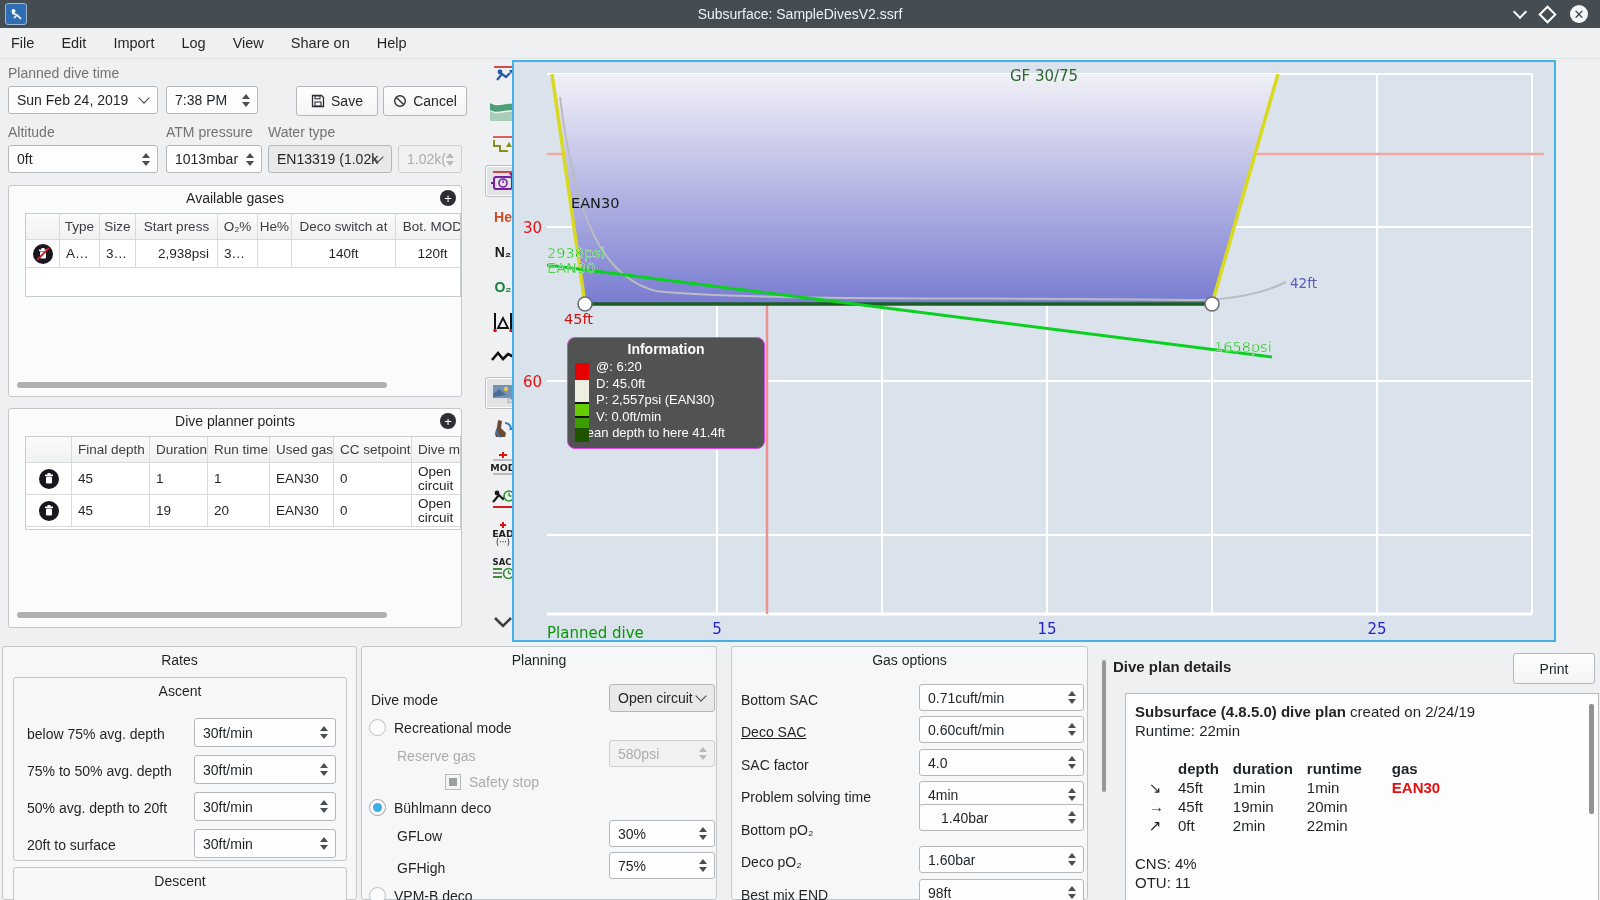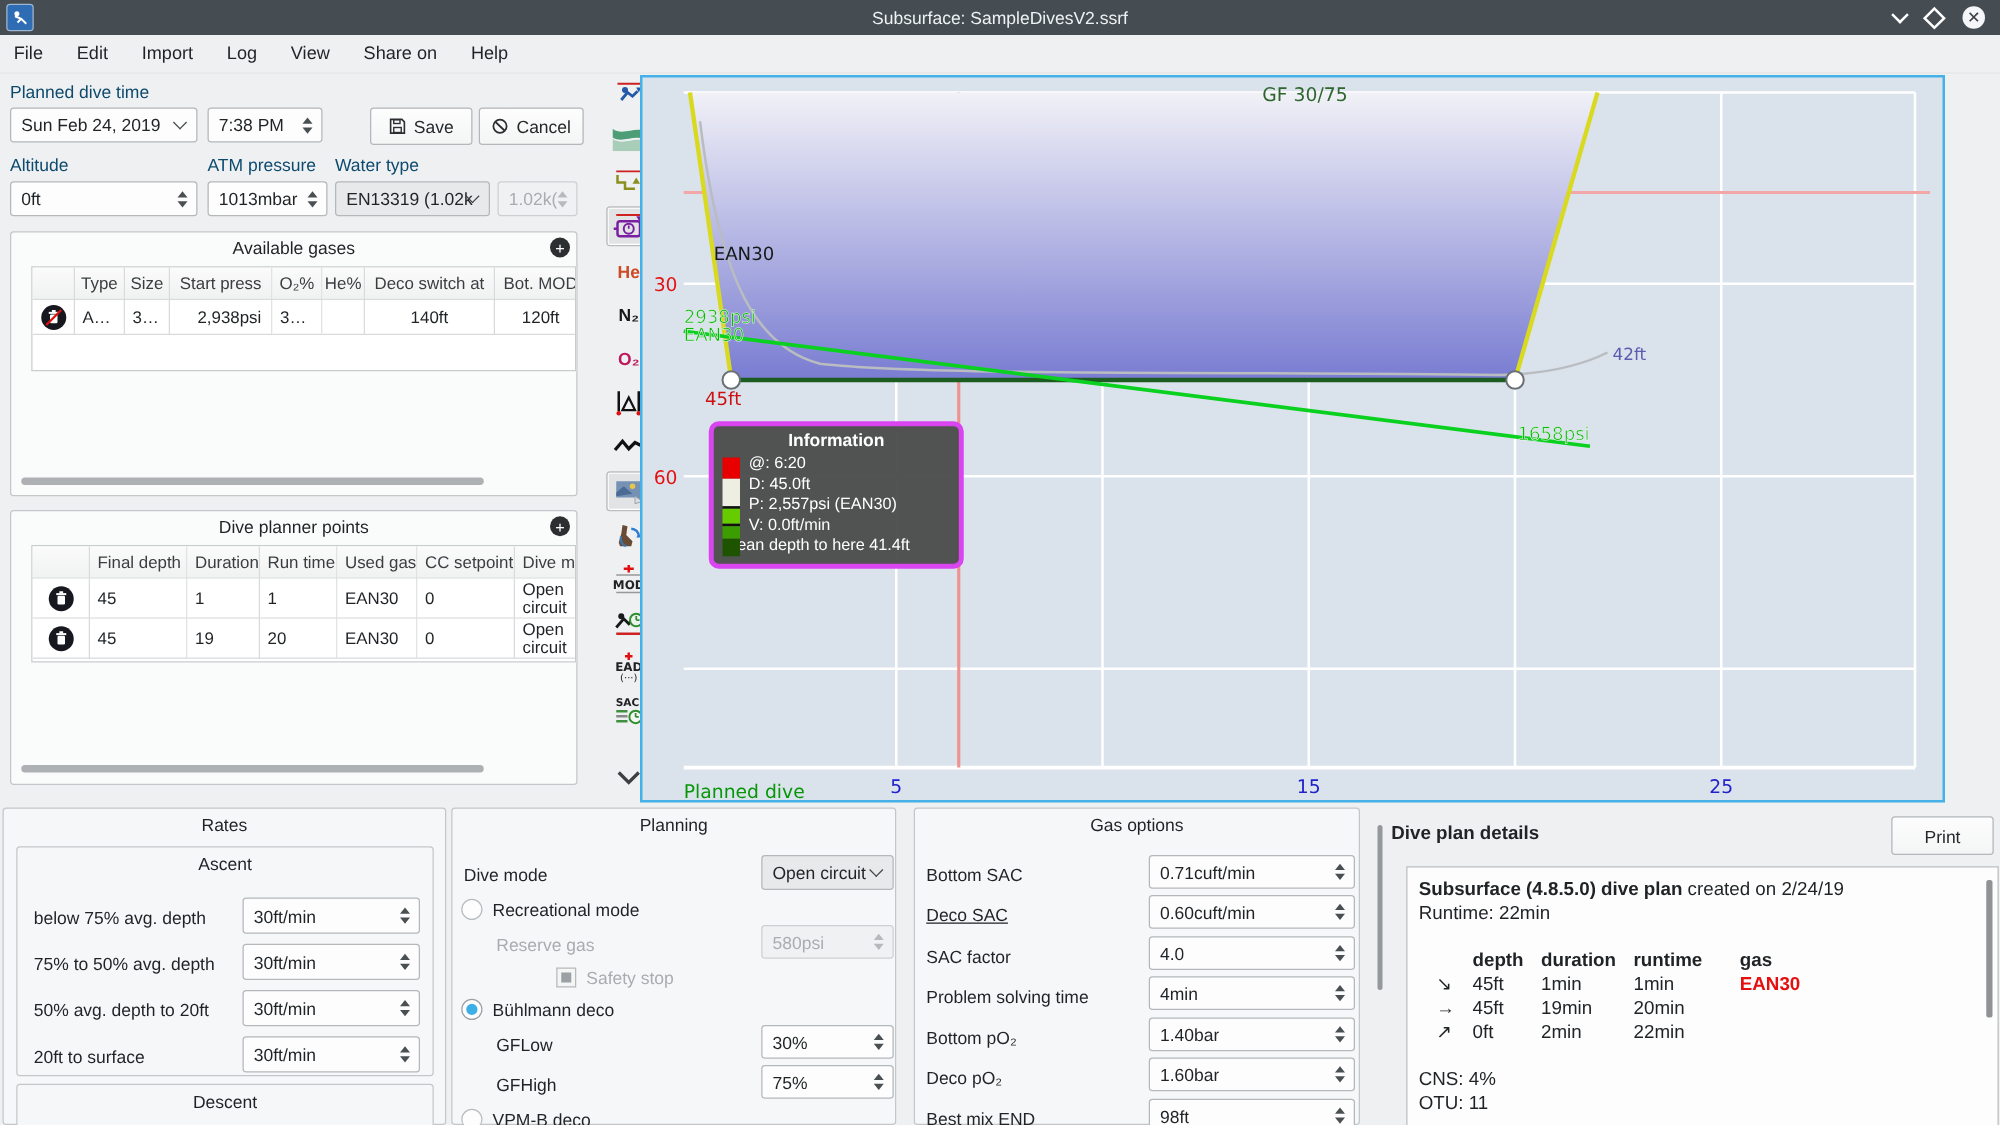--- a/index.html
+++ b/index.html
@@ -26,21 +26,21 @@
   .field{position:relative;background:#fdfdfd;border:1px solid #b4b8ba;border-radius:3px;
          display:flex;align-items:center;box-sizing:border-box;font-size:14px;}
   .field .val{padding-left:8px;white-space:nowrap;overflow:hidden;}
   .spin-arr{position:absolute;right:7px;top:0;bottom:0;display:flex;flex-direction:column;justify-content:center;gap:3px;}
   .tri-u{width:0;height:0;border-left:4px solid transparent;border-right:4px solid transparent;border-bottom:5px solid #4a4f52;}
   .tri-d{width:0;height:0;border-left:4px solid transparent;border-right:4px solid transparent;border-top:5px solid #4a4f52;}
   .combo-arr{position:absolute;right:9px;top:50%;width:7px;height:7px;margin-top:-6px;
              border-right:1.7px solid #41474b;border-bottom:1.7px solid #41474b;transform:rotate(45deg);}
   .disabled{background:#f0f1f2;color:#a9adb0;border-color:#cdd0d2;}
   .disabled .tri-u{border-bottom-color:#b6babc;} .disabled .tri-d{border-top-color:#b6babc;}
-  .lbl{font-size:14px;color:#0c4a6e;}
+  .lbl{font-size:14px;color:#737373;}
   .dim{color:#a9adb0;}
   
   .gbox{position:absolute;background:#fafbfb;border:1px solid #c3c7c9;border-radius:3px;}
   .gbox .gtitle{height:24px;display:flex;align-items:center;justify-content:center;font-size:14px;position:relative;}
   .plusbtn{position:absolute;right:5px;top:4px;width:16px;height:16px;border-radius:50%;background:#2c2f31;
            color:#fff;display:flex;align-items:center;justify-content:center;font-size:13px;line-height:1;}
   .ttable{position:absolute;overflow:hidden;border:1px solid #c9cccd;background:#fff;}
   .trow{display:flex;}
   .tcell{border-right:1px solid #d8dadb;border-bottom:1px solid #d8dadb;box-sizing:border-box;
          font-size:13.5px;display:flex;align-items:center;justify-content:center;white-space:nowrap;overflow:hidden;
@@ -55,21 +55,21 @@
   
   .vtoolbar{position:absolute;left:484px;top:60px;width:38px;height:582px;display:flex;flex-direction:column;align-items:center;}
   .tbtn{width:34px;height:30px;margin-bottom:5px;display:flex;align-items:center;justify-content:center;
         border-radius:3px;font-size:13px;}
   .tbtn.sel{background:#e2e3e4;border:1px solid #b9bdbf;box-shadow:inset 0 0 0 1px #fff;}
   .gly{font-weight:bold;font-size:14px;}
   
   .chart{position:absolute;left:512px;top:60px;width:1044px;height:582px;background:#dae3ec;
          border:2px solid #45b1e8;box-sizing:border-box;}
   .tooltip{position:absolute;left:53px;top:275px;width:196px;height:110px;background:rgba(74,74,74,0.95);
-           border:4px solid #d946ef;border-radius:8px;color:#fff;font-size:13px;z-index:5;}
+           border:1px solid #d946ef;border-radius:8px;color:#fff;font-size:13px;z-index:5;}
   .tt-title{text-align:center;font-weight:bold;font-size:14px;margin-top:3px;}
   .tt-bar{position:absolute;left:7px;top:25px;width:14px;height:79px;}
   .tt-bar div{width:14px;}
   .tt-lines{margin-left:28px;margin-top:2px;line-height:16.5px;white-space:nowrap;}
   
   .panel{position:absolute;background:#f6f7f8;border:1px solid #c3c7c9;border-radius:3px;box-sizing:border-box;}
   .ptitle{text-align:center;font-size:14px;padding-top:5px;}
   .rowlbl{position:absolute;font-size:14px;}
   .radio{width:17px;height:17px;border-radius:50%;border:1px solid #9da1a4;background:#fdfdfd;box-sizing:border-box;}
   .radio.on{border-color:#7c8refg;}
@@ -307,21 +307,21 @@
           <line x1="22" y1="14" x2="25" y2="14" stroke="#7a1fa2" stroke-width="2"></line>
         </svg>
     </div>
     <div class="tbtn">
         <span class="gly" style="color:#cf4a28;">He</span>
       </div>
     <div class="tbtn">
         <span class="gly" style="color:#17191b;">N₂</span>
       </div>
     <div class="tbtn">
-        <span class="gly" style="color:#be185d;text-align:center;">O₂</span>
+        <span class="gly" style="color:#15803d;text-align:center;">O₂</span>
       </div>
     <div class="tbtn">
       <svg width="24" height="22" viewBox="0 0 24 22">
           <line x1="4" y1="2" x2="4" y2="18" stroke="#111" stroke-width="2"></line>
           <line x1="20" y1="2" x2="20" y2="18" stroke="#111" stroke-width="2"></line>
           <path d="M7 17 L12 7 L17 17 Z" fill="none" stroke="#111" stroke-width="1.8"></path>
           <circle cx="4" cy="19.5" r="1.8" fill="#e01010"></circle>
           <circle cx="20" cy="19.5" r="1.8" fill="#e01010"></circle>
         </svg>
     </div>
@@ -578,21 +578,21 @@
     </div>
     <div class="rowlbl" style="left:9px;top:142px;">Problem solving time</div>
     <div class="field" style="position:absolute;left:187px;top:134px;width:165px;height:27px;">
       <span class="val">4min</span>
         <span class="spin-arr">
           <span class="tri-u"></span>
           <span class="tri-d"></span>
         </span>
     </div>
     <div class="rowlbl" style="left:9px;top:175px;">Bottom pO₂</div>
-    <div class="field" style="position:absolute;left:187px;top:167px;width:165px;height:27px;">
+    <div class="field" style="position:absolute;left:187px;top:157px;width:165px;height:27px;padding-left:13px;">
       <span class="val">1.40bar</span>
         <span class="spin-arr">
           <span class="tri-u"></span>
           <span class="tri-d"></span>
         </span>
     </div>
     <div class="rowlbl" style="left:9px;top:207px;">Deco pO₂</div>
     <div class="field" style="position:absolute;left:187px;top:199px;width:165px;height:27px;text-align:center;">
       <span class="val">1.60bar</span>
         <span class="spin-arr">

